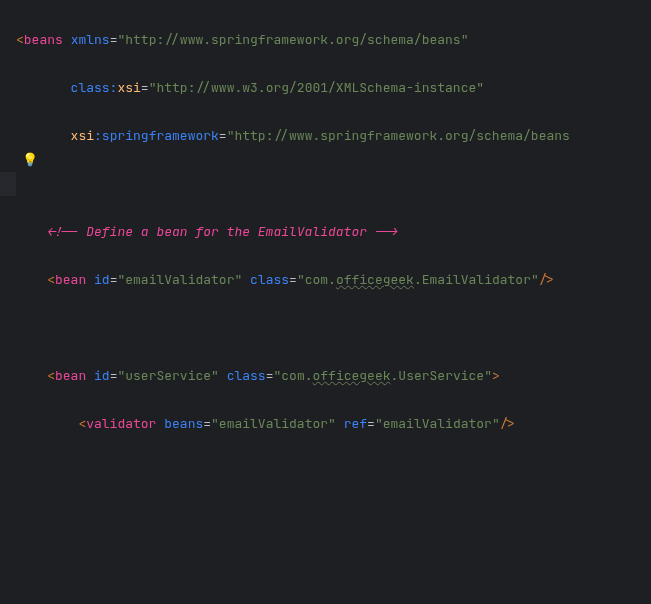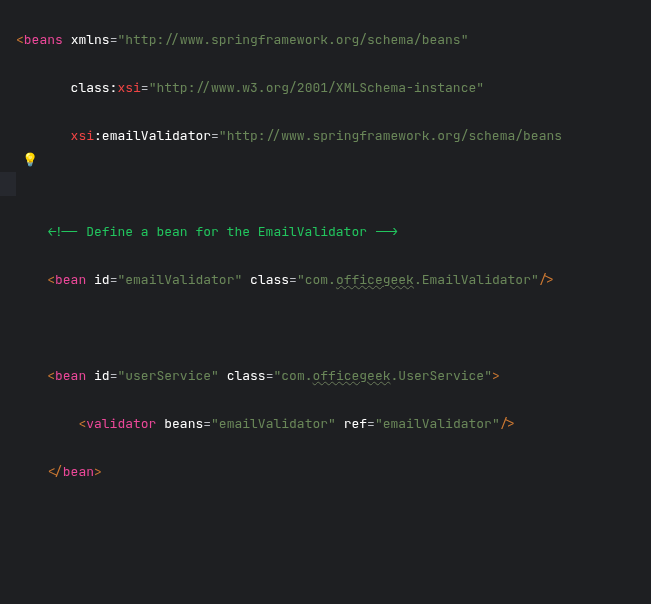--- a/index.html
+++ b/index.html
@@ -28,51 +28,50 @@
   .hl-line {
     position: absolute;
     left: 0;
     top: 172px;
     height: 24px;
     width: 16px;
     background: #26282e;
   }
   
   .tag    { color: #ec4899; }   
-  .attr   { color: #ffffff; }   
+  .attr   { color: #3b82f6; }   
   .eq     { color: #bcbec4; }
   .str    { color: #6a8759; }   
   .br     { color: #cc7832; }   
-  .cmt    { color: #22c55e; }
-  .ns     { color: #ef4444; }
+  .cmt    { color: #ec4899; font-style: italic; }
+  .ns     { color: #fdba74; }
   .wave {
     text-decoration-line: underline;
     text-decoration-style: wavy;
     text-decoration-color: #6a7a5a;
     text-decoration-thickness: 1px;
   }
 </style>
 </head>
 <body>
 
 <div class="hl-line"></div>
 
 <span class="bulb">💡</span>
 
 <div class="code">
 <div class="line"><span class="br">&lt;</span><span class="tag">beans</span><span> </span><span class="attr">xmlns</span><span class="eq">=</span><span class="str">"http://www.springframework.org/schema/beans"</span></div>
 <div class="line"><span>       </span><span class="attr">class:</span><span class="ns">xsi</span><span class="eq">=</span><span class="str">"http://www.w3.org/2001/XMLSchema-instance"</span></div>
-<div class="line"><span>       </span><span class="ns">xsi</span><span class="attr">:</span><span class="attr">emailValidator</span><span class="eq">=</span><span class="str">"http://www.springframework.org/schema/beans</span></div>
+<div class="line"><span>       </span><span class="ns">xsi</span><span class="attr">:</span><span class="attr">springframework</span><span class="eq">=</span><span class="str">"http://www.springframework.org/schema/beans</span></div>
 <div class="line"><span></span>&nbsp;</div>
 <div class="line"><span class="cmt">    &lt;!-- Define a bean for the EmailValidator --&gt;</span></div>
 <div class="line"><span>    </span><span class="br">&lt;</span><span class="tag">bean</span> <span class="attr">id</span><span class="eq">=</span><span class="str">"emailValidator"</span> <span class="attr">class</span><span class="eq">=</span><span class="str">"com.</span><span class="str wave">officegeek</span><span class="str">.EmailValidator"</span><span class="br">/&gt;</span></div>
 <div class="line">&nbsp;</div>
 <div class="line"><span>    </span><span class="br">&lt;</span><span class="tag">bean</span> <span class="attr">id</span><span class="eq">=</span><span class="str">"userService"</span> <span class="attr">class</span><span class="eq">=</span><span class="str">"com.</span><span class="str wave">officegeek</span><span class="str">.UserService"</span><span class="br">&gt;</span></div>
 <div class="line"><span>        </span><span class="br">&lt;</span><span class="tag">validator</span> <span class="attr">beans</span><span class="eq">=</span><span class="str">"emailValidator"</span> <span class="attr">ref</span><span class="eq">=</span><span class="str">"emailValidator"</span><span class="br">/&gt;</span></div>
-<div class="line"><span>    </span><span class="br">&lt;/</span><span class="tag">bean</span><span class="br">&gt;</span></div>
 
 
 
 
 
 
 
 
 
 

